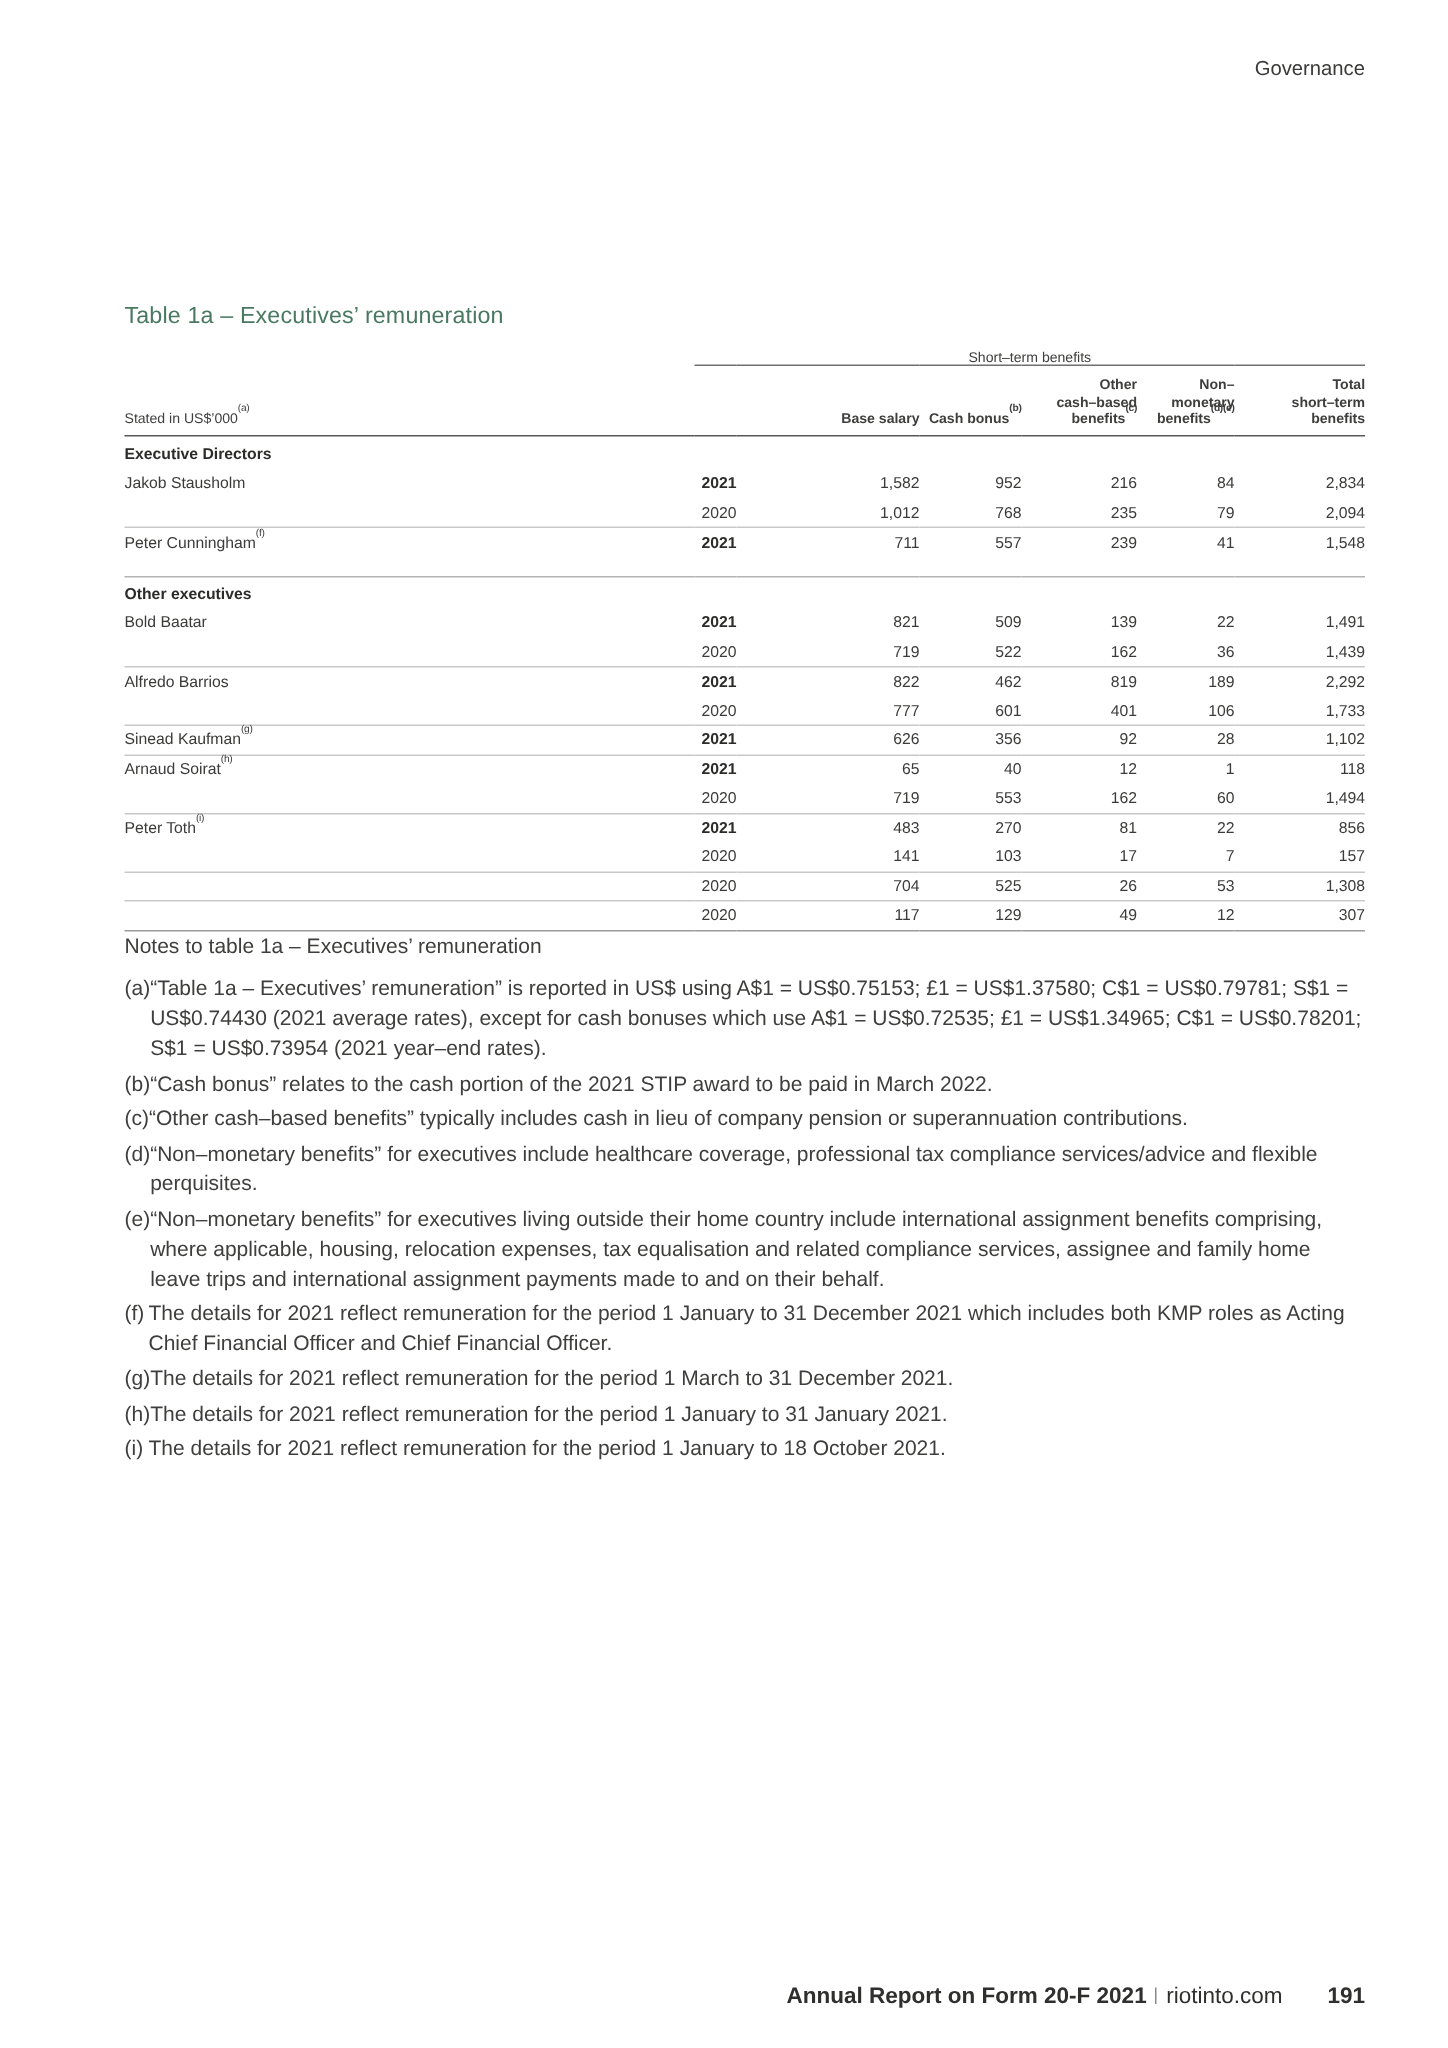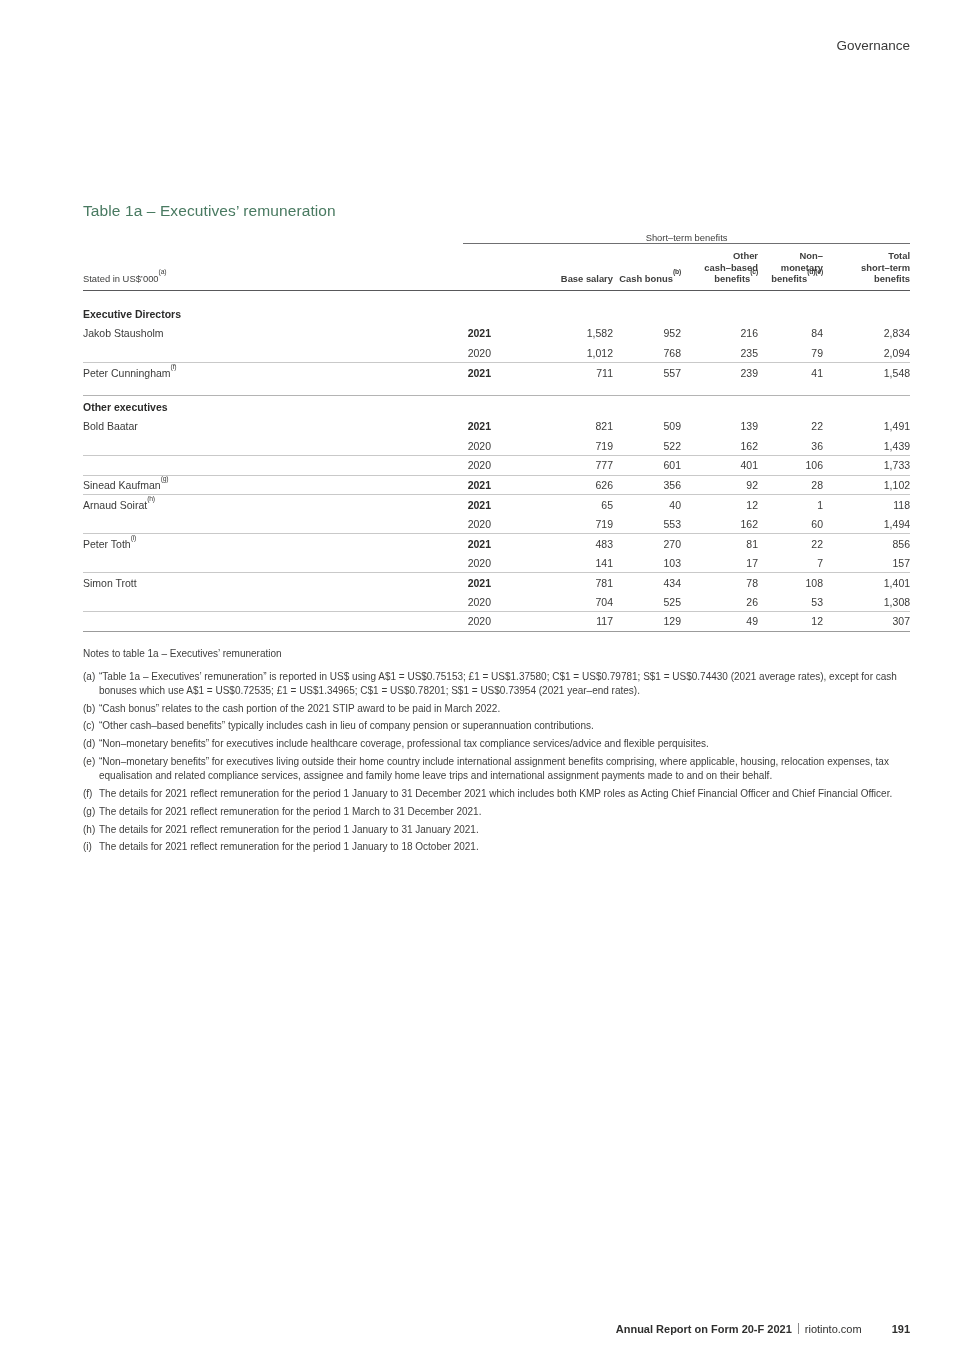--- a/index.html
+++ b/index.html
@@ -14,40 +14,40 @@
 
   table.remu { width:827px; border-collapse:collapse; table-layout:fixed; font-size:10.5px; color:#3b3b3a; }
   table.remu td { padding:0; vertical-align:bottom; }
   .c-name{width:380px;} .c-year{width:28px;} .c1{width:122px;} .c2{width:68px;} .c3{width:77px;} .c4{width:65px;} .c5{width:87px;}
 
   td.span-hdr { text-align:center; padding-left:28px; padding-bottom:4px; font-size:9.4px; border-bottom:1px solid #6f6f71; color:#3e3e3d; }
   tr.col-hdrs td { border-bottom:1px solid #58585a; padding-bottom:5px; font-size:9.4px; line-height:11.5px; color:#3e3e3d; }
   tr.col-hdrs td.num-hdr { text-align:right; padding-top:6px;font-weight:bold; }
   td.stated { text-align:left; }
 
-  tr.group-hdr td { font-weight:bold; color:#2b2b2a; padding-top:17px; padding-bottom:4px; font-size:10.5px; }
+  tr.group-hdr td { font-weight:bold; color:#2b2b2a; padding-top:6px; padding-bottom:4px; font-size:10.5px; }
   tr.group-hdr.with-top td { border-top:1px solid #b4b4b4; padding-top:5px; }
 
   tr.data-row td { height:19.5px; vertical-align:middle; }
   tr.data-row td.num { text-align:right; }
   tr.data-row td.year { text-align:right; }
   tr.data-row td.year.b { font-weight:bold; color:#2b2b2a; }
   tr.sep td { border-bottom:1px solid #c9c9c9; }
   tr.end td { border-bottom:1px solid #9b9b9b; }
   tr.spacer td { height:13px; }
 
   sup { font-size:6.8px; line-height:0; position:relative; top:-3.5px; letter-spacing:-0.2px; }
 
-  .notes { margin-top:15px; font-size:10px; line-height:1.42; color:#3e3e3d; }
+  .notes { font-size:14px; line-height:1.42; color:#3e3e3d; }
   .notes-heading { margin-bottom:9px; }
   .note-item { display:flex; margin-bottom:3.6px; }
   .note-label { flex:0 0 16px; }
   .note-text { flex:1; }
 
-  .footer { position:absolute; top:1322px; right:55px; font-size:11px; color:#2f2f2e; display:flex; align-items:baseline; }
+  .footer { position:absolute; top:1322px; right:55px; font-size:15px; color:#2f2f2e; display:flex; align-items:baseline; }
   .footer .report { font-weight:bold; }
   .footer .divider { display:inline-block; width:1px; height:11px; background:#8a8a8a; margin:0 6px; position:relative; top:1px; }
   .footer .pagenum { font-weight:bold; margin-left:30px; }
 </style>
 </head>
 <body>
 
 <div class="page">
 
   <div class="governance">Governance</div>
@@ -128,20 +128,29 @@
           </tr>
           <tr class="data-row sep">
             <td></td>
             <td class="year">2020</td>
             <td class="num">719</td>
             <td class="num">522</td>
             <td class="num">162</td>
             <td class="num">36</td>
             <td class="num">1,439</td>
           </tr>
+          <tr class="data-row">
+            <td>Alfredo Barrios</td>
+            <td class="year b">2021</td>
+            <td class="num">822</td>
+            <td class="num">462</td>
+            <td class="num">819</td>
+            <td class="num">189</td>
+            <td class="num">2,292</td>
+          </tr>
           <tr class="data-row sep">
             <td></td>
             <td class="year">2020</td>
             <td class="num">777</td>
             <td class="num">601</td>
             <td class="num">401</td>
             <td class="num">106</td>
             <td class="num">1,733</td>
           </tr>
           <tr class="data-row sep">
@@ -181,29 +190,20 @@
             <td class="num">856</td>
           </tr>
           <tr class="data-row sep">
             <td></td>
             <td class="year">2020</td>
             <td class="num">141</td>
             <td class="num">103</td>
             <td class="num">17</td>
             <td class="num">7</td>
             <td class="num">157</td>
-          </tr>
-          <tr class="data-row">
-            <td>Simon Trott</td>
-            <td class="year b">2021</td>
-            <td class="num">781</td>
-            <td class="num">434</td>
-            <td class="num">78</td>
-            <td class="num">108</td>
-            <td class="num">1,401</td>
           </tr>
           <tr class="data-row sep">
             <td></td>
             <td class="year">2020</td>
             <td class="num">704</td>
             <td class="num">525</td>
             <td class="num">26</td>
             <td class="num">53</td>
             <td class="num">1,308</td>
           </tr>

